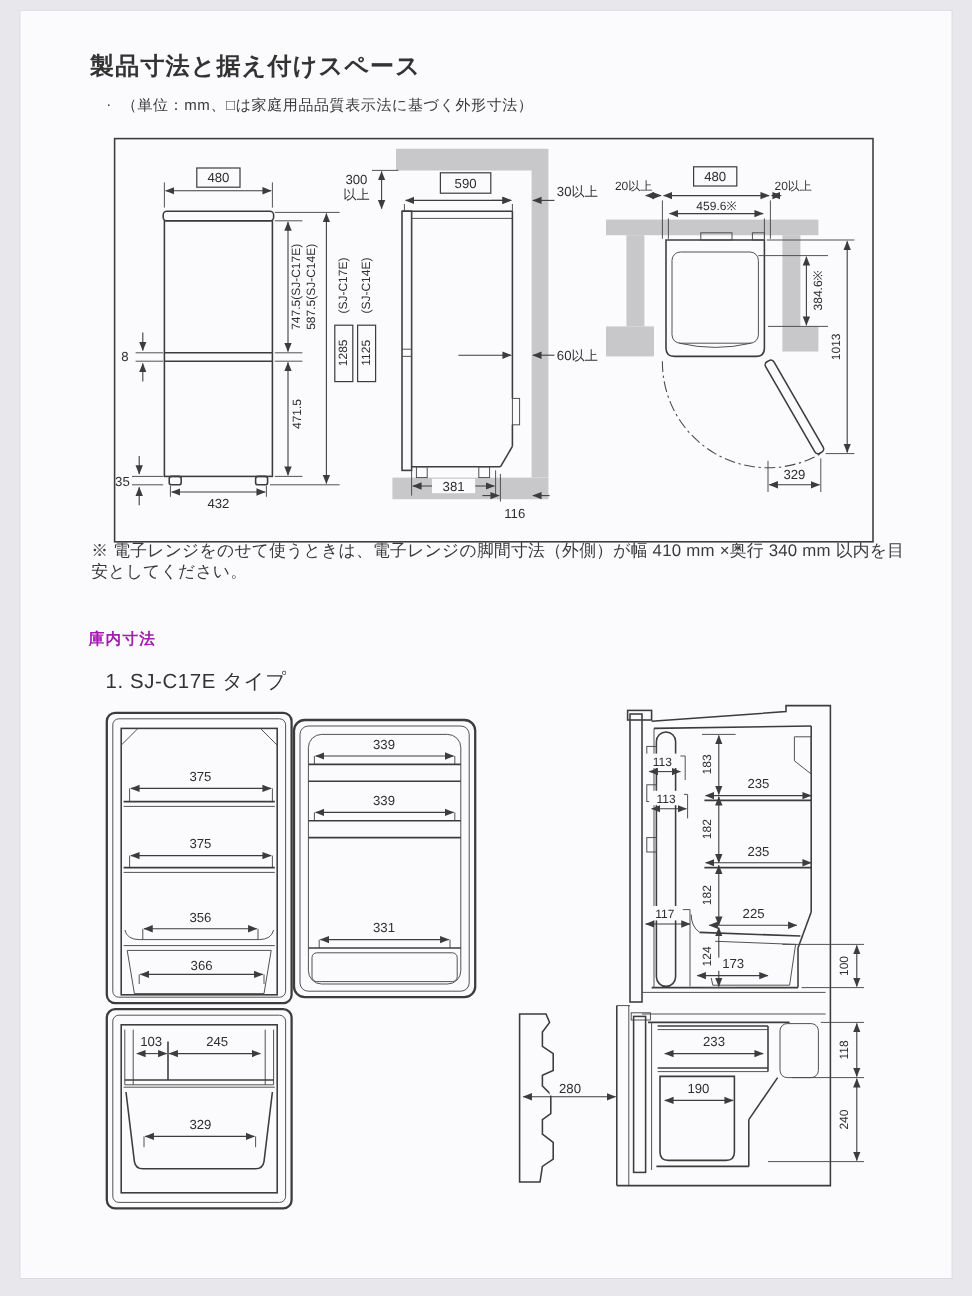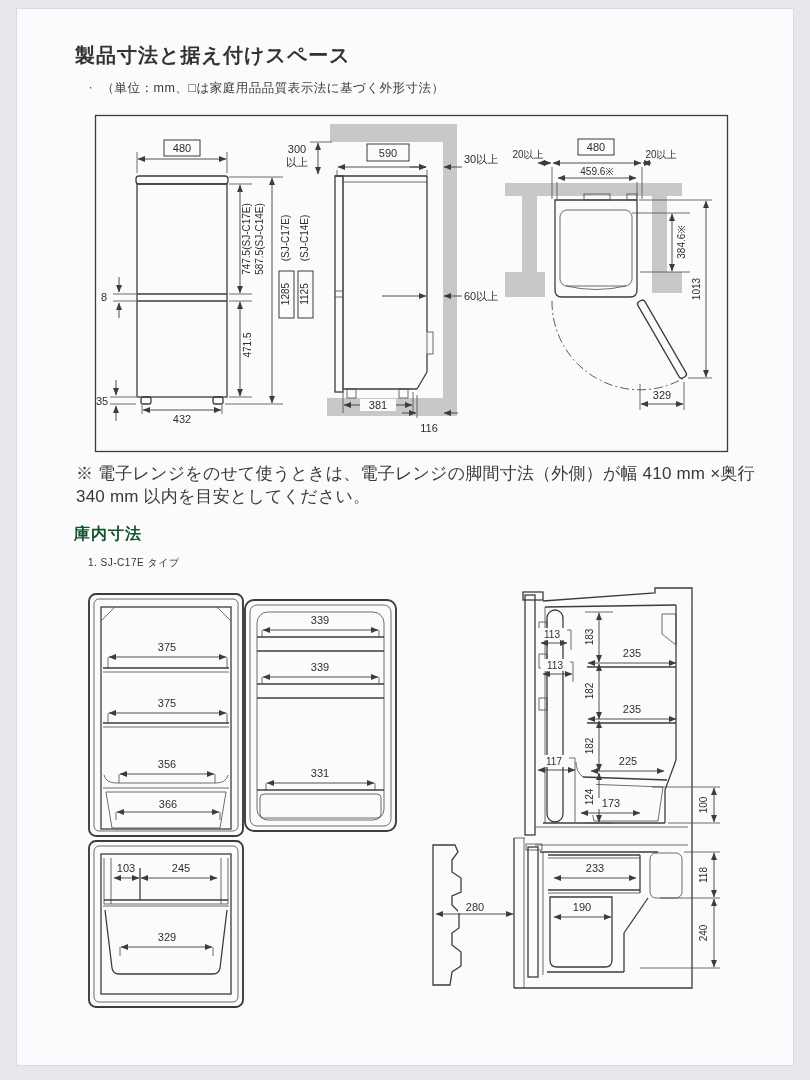--- a/index.html
+++ b/index.html
@@ -16,29 +16,29 @@
   .doc-title{
     position:absolute;left:75px;top:42px;font-size:20px;font-weight:bold;
     letter-spacing:1px;color:#333;
   }
   .unit-row{
     position:absolute;left:86px;top:80px;font-size:12.5px;color:#3a3a3a;
     display:flex;align-items:center;gap:6px;letter-spacing:.5px;
   }
   .unit-row .dot{font-size:9px;}
   .mw-note{
-    position:absolute;left:76px;top:462px;width:680px;font-size:17px;
+    position:absolute;left:76px;top:450px;width:680px;font-size:14px;
     color:#3a3a3a;letter-spacing:.2px;
   }
   .sec-title{
-    position:absolute;left:74px;top:524px;font-size:16px;font-weight:bold;
-    letter-spacing:1px;color:#14532d;
+    position:absolute;left:74px;top:524px;font-size:13px;font-weight:bold;
+    letter-spacing:1px;color:#a21caf;
   }
   .sec-sub{
-    position:absolute;left:88px;top:556px;font-size:10px;color:#333;
+    position:absolute;left:88px;top:556px;font-size:17px;color:#333;
     letter-spacing:.5px;
   }
   svg{position:absolute;left:0;top:0;}
   .o  {stroke:#3c3c3c;stroke-width:1.3;fill:none;}
   .o2 {stroke:#3c3c3c;stroke-width:1.9;fill:none;}
   .x  {stroke:#4a4a4a;stroke-width:.8;fill:none;}
   .d  {stroke:#3c3c3c;stroke-width:.9;fill:none;marker-start:url(#ar);marker-end:url(#ar);}
   .de {stroke:#3c3c3c;stroke-width:.9;fill:none;marker-end:url(#ar);}
   .g  {fill:#c8c8ca;stroke:none;}
   .wb {fill:#fbfbfd;stroke:none;}

